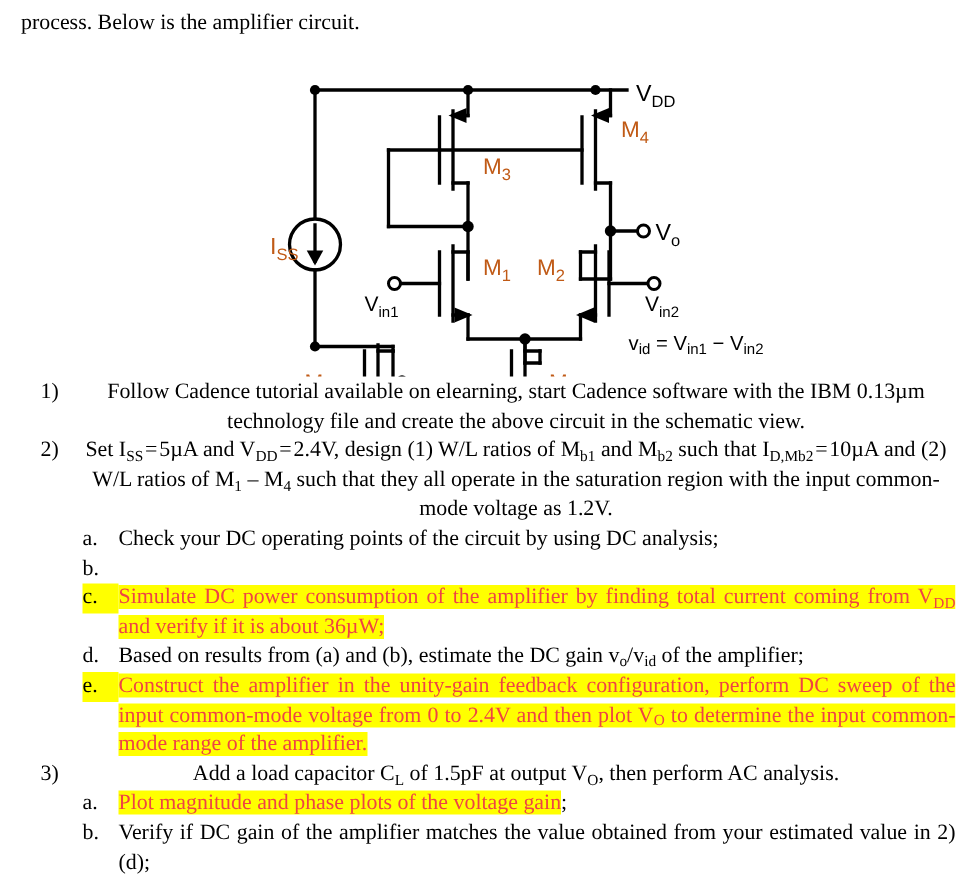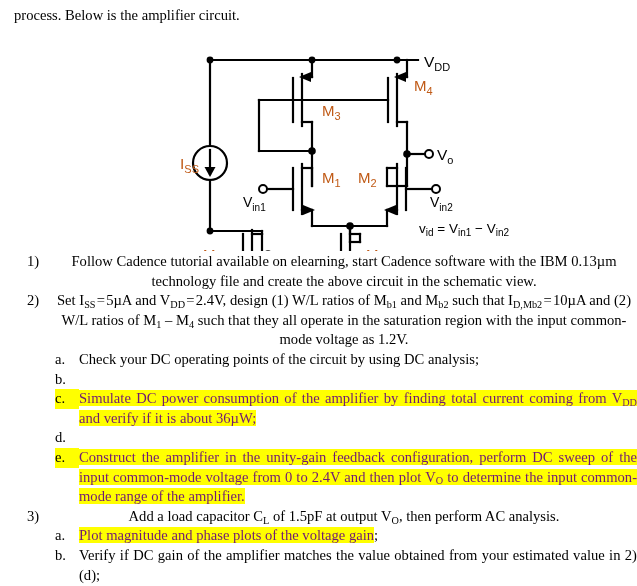--- a/index.html
+++ b/index.html
@@ -75,21 +75,21 @@
   .lvl1 > .body-txt { width: 570px; text-align: center; }
 
   
   .lvl2 { padding-left: 55px; }
   .lvl2 > .marker { width: 24px; }
   .lvl2 > .body-txt { width: 548px; }
 
   .just { text-align: justify; text-justify: inter-word; }
 
   .hl  { background-color: #ffff00; }
-  mark { background-color: #ffff00; color: #701a75; }
+  mark { background-color: #ffff00; color: #ef4444; }
 
   sub {
     font-size: 0.70em;
     vertical-align: baseline;
     position: relative;
     top: 0.28em;
     line-height: 0;
   }
 </style>
 </head>
@@ -274,20 +274,21 @@
       <span class="marker">b.</span>
     </div>
 
     <div class="li lvl2">
       <span class="marker hl">c.</span>
       <span class="body-txt just"><mark>Simulate DC power consumption of the amplifier by finding total current coming from V<sub>DD</sub> and verify if it is about 36µW;</mark></span>
     </div>
 
     <div class="li lvl2">
       <span class="marker">d.</span>
+      <span class="body-txt">Based on results from (a) and (b), estimate the DC gain v<sub>o</sub>/v<sub>id</sub> of the amplifier;</span>
     </div>
 
     <div class="li lvl2">
       <span class="marker hl">e.</span>
       <span class="body-txt just"><mark>Construct the amplifier in the unity-gain feedback configuration, perform DC sweep of the input common-mode voltage from 0 to 2.4V and then plot V<sub>O</sub> to determine the input common-mode range of the amplifier.</mark></span>
     </div>
 
     <div class="li lvl1">
       <span class="marker">3)</span>
       <span class="body-txt">Add a load capacitor C<sub>L</sub> of 1.5pF at output V<sub>O</sub>, then perform AC analysis.</span>

